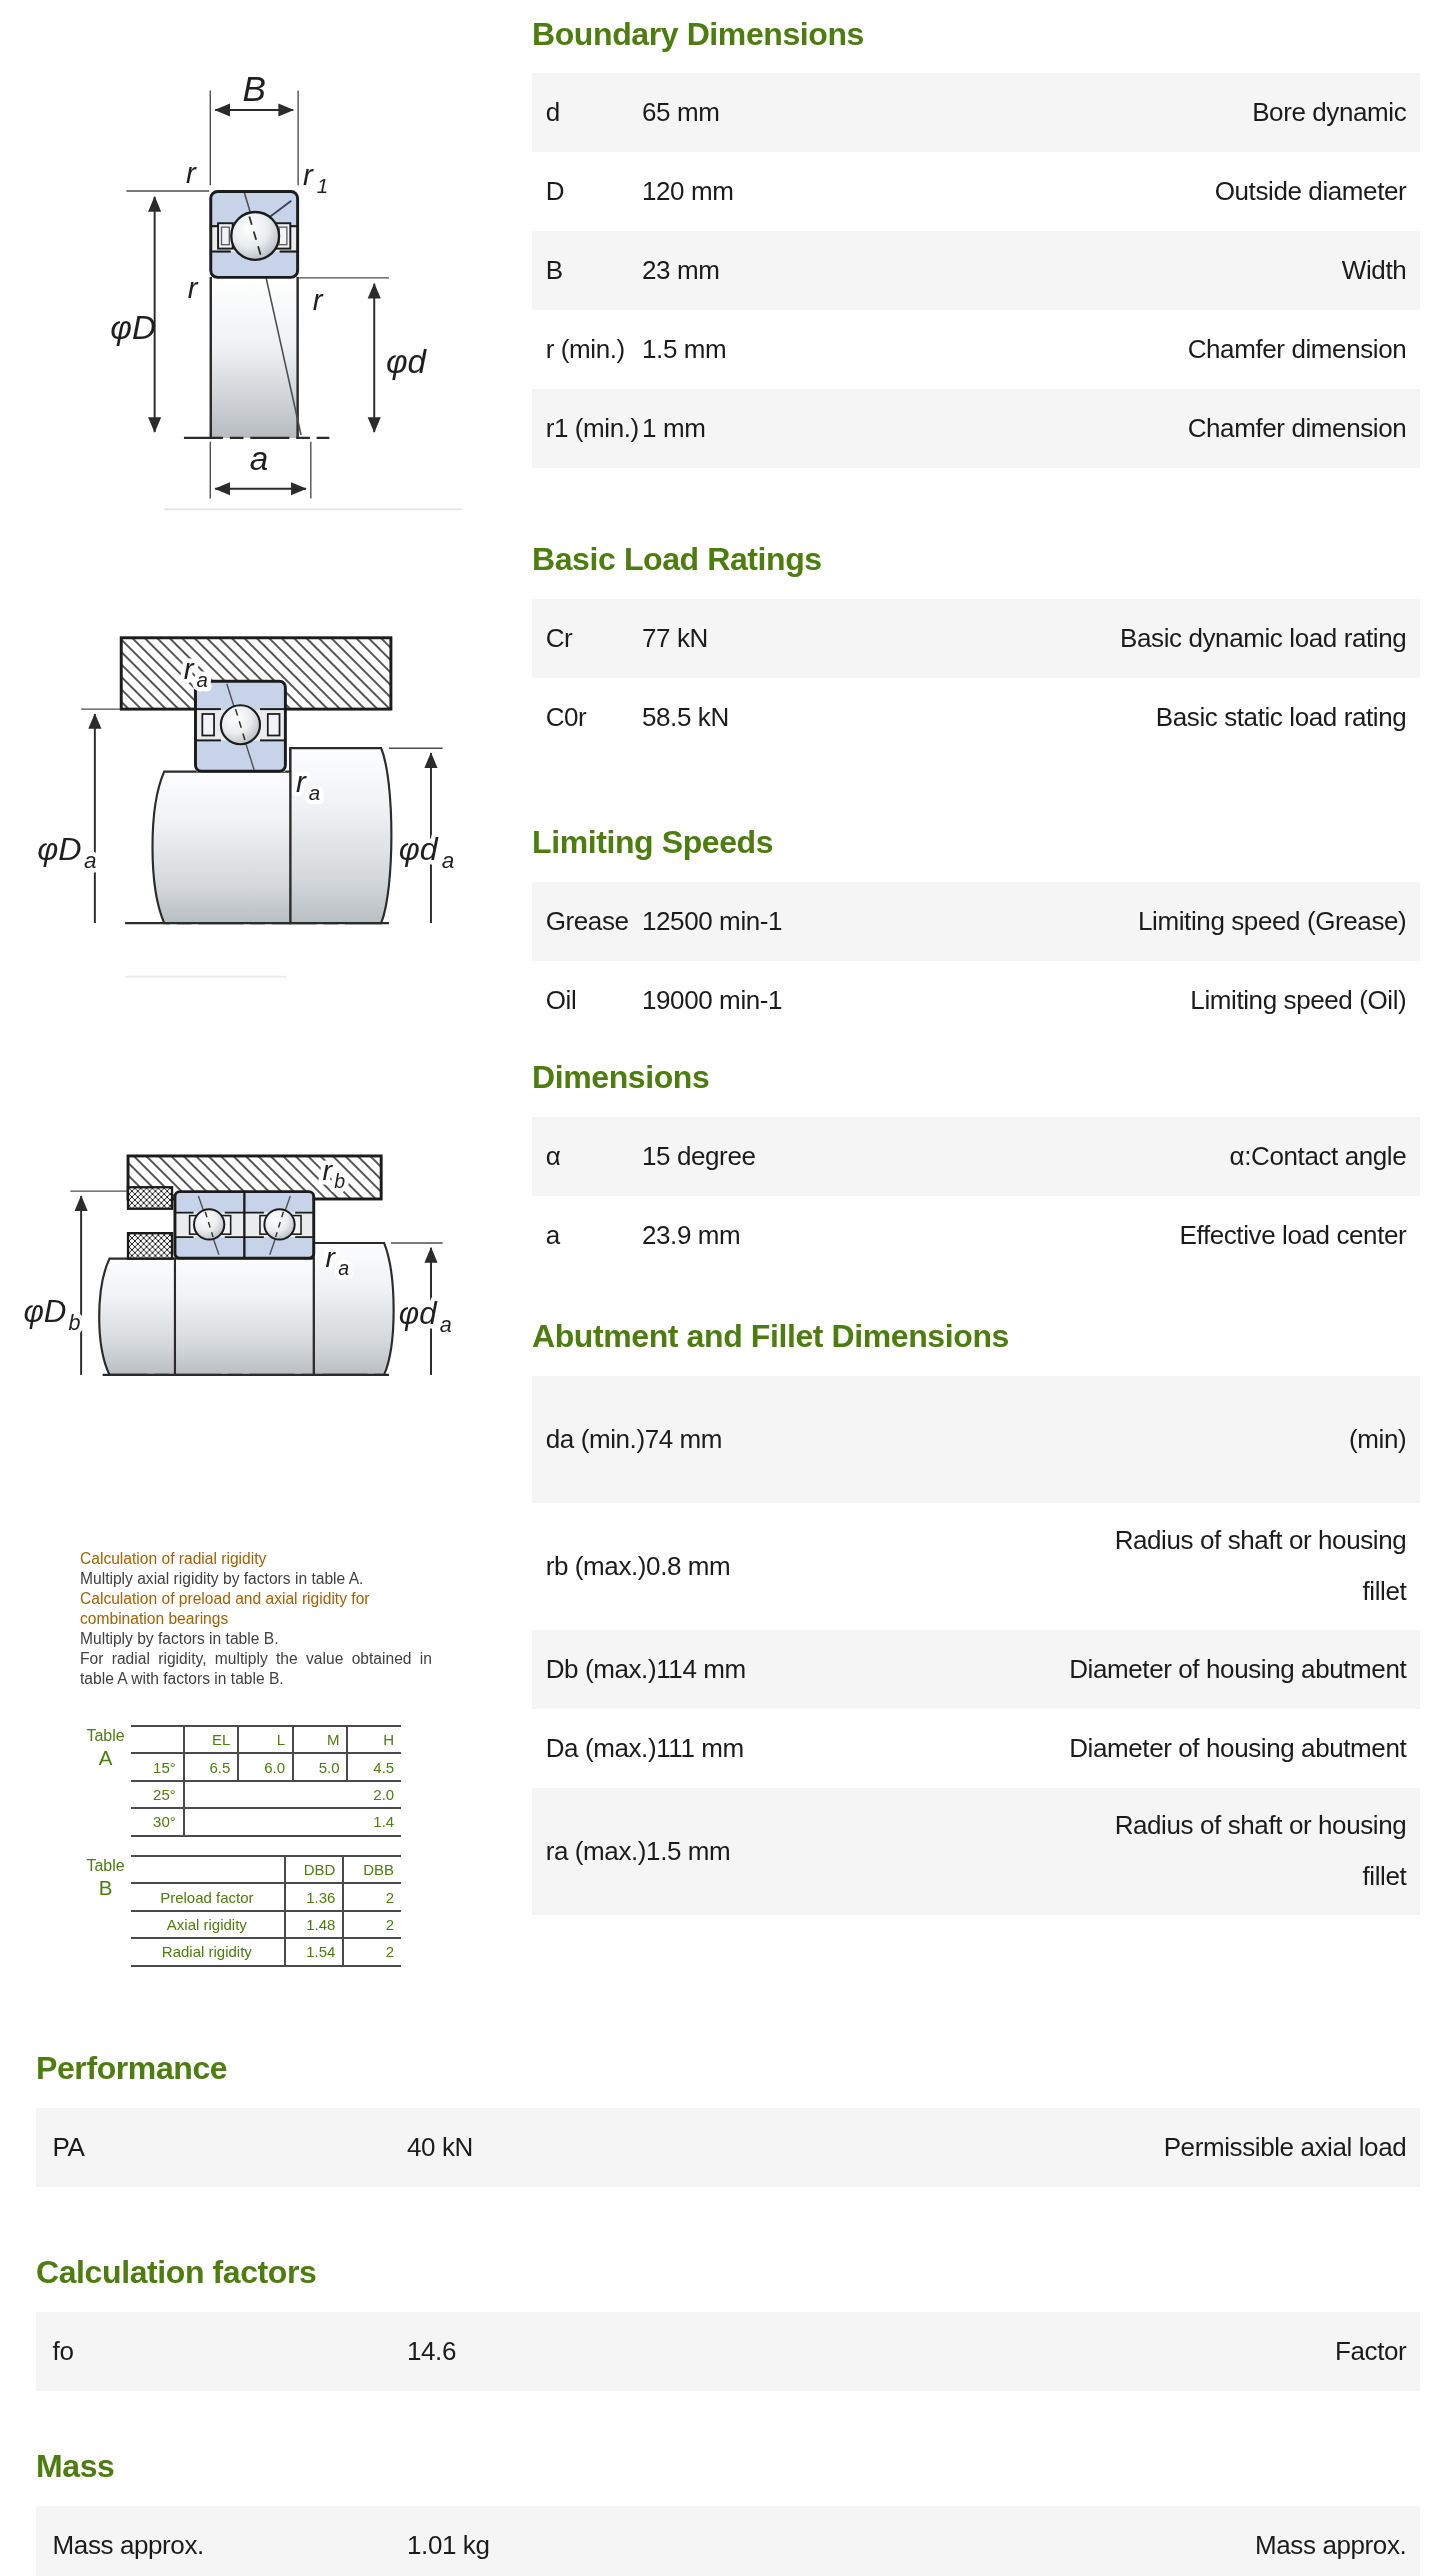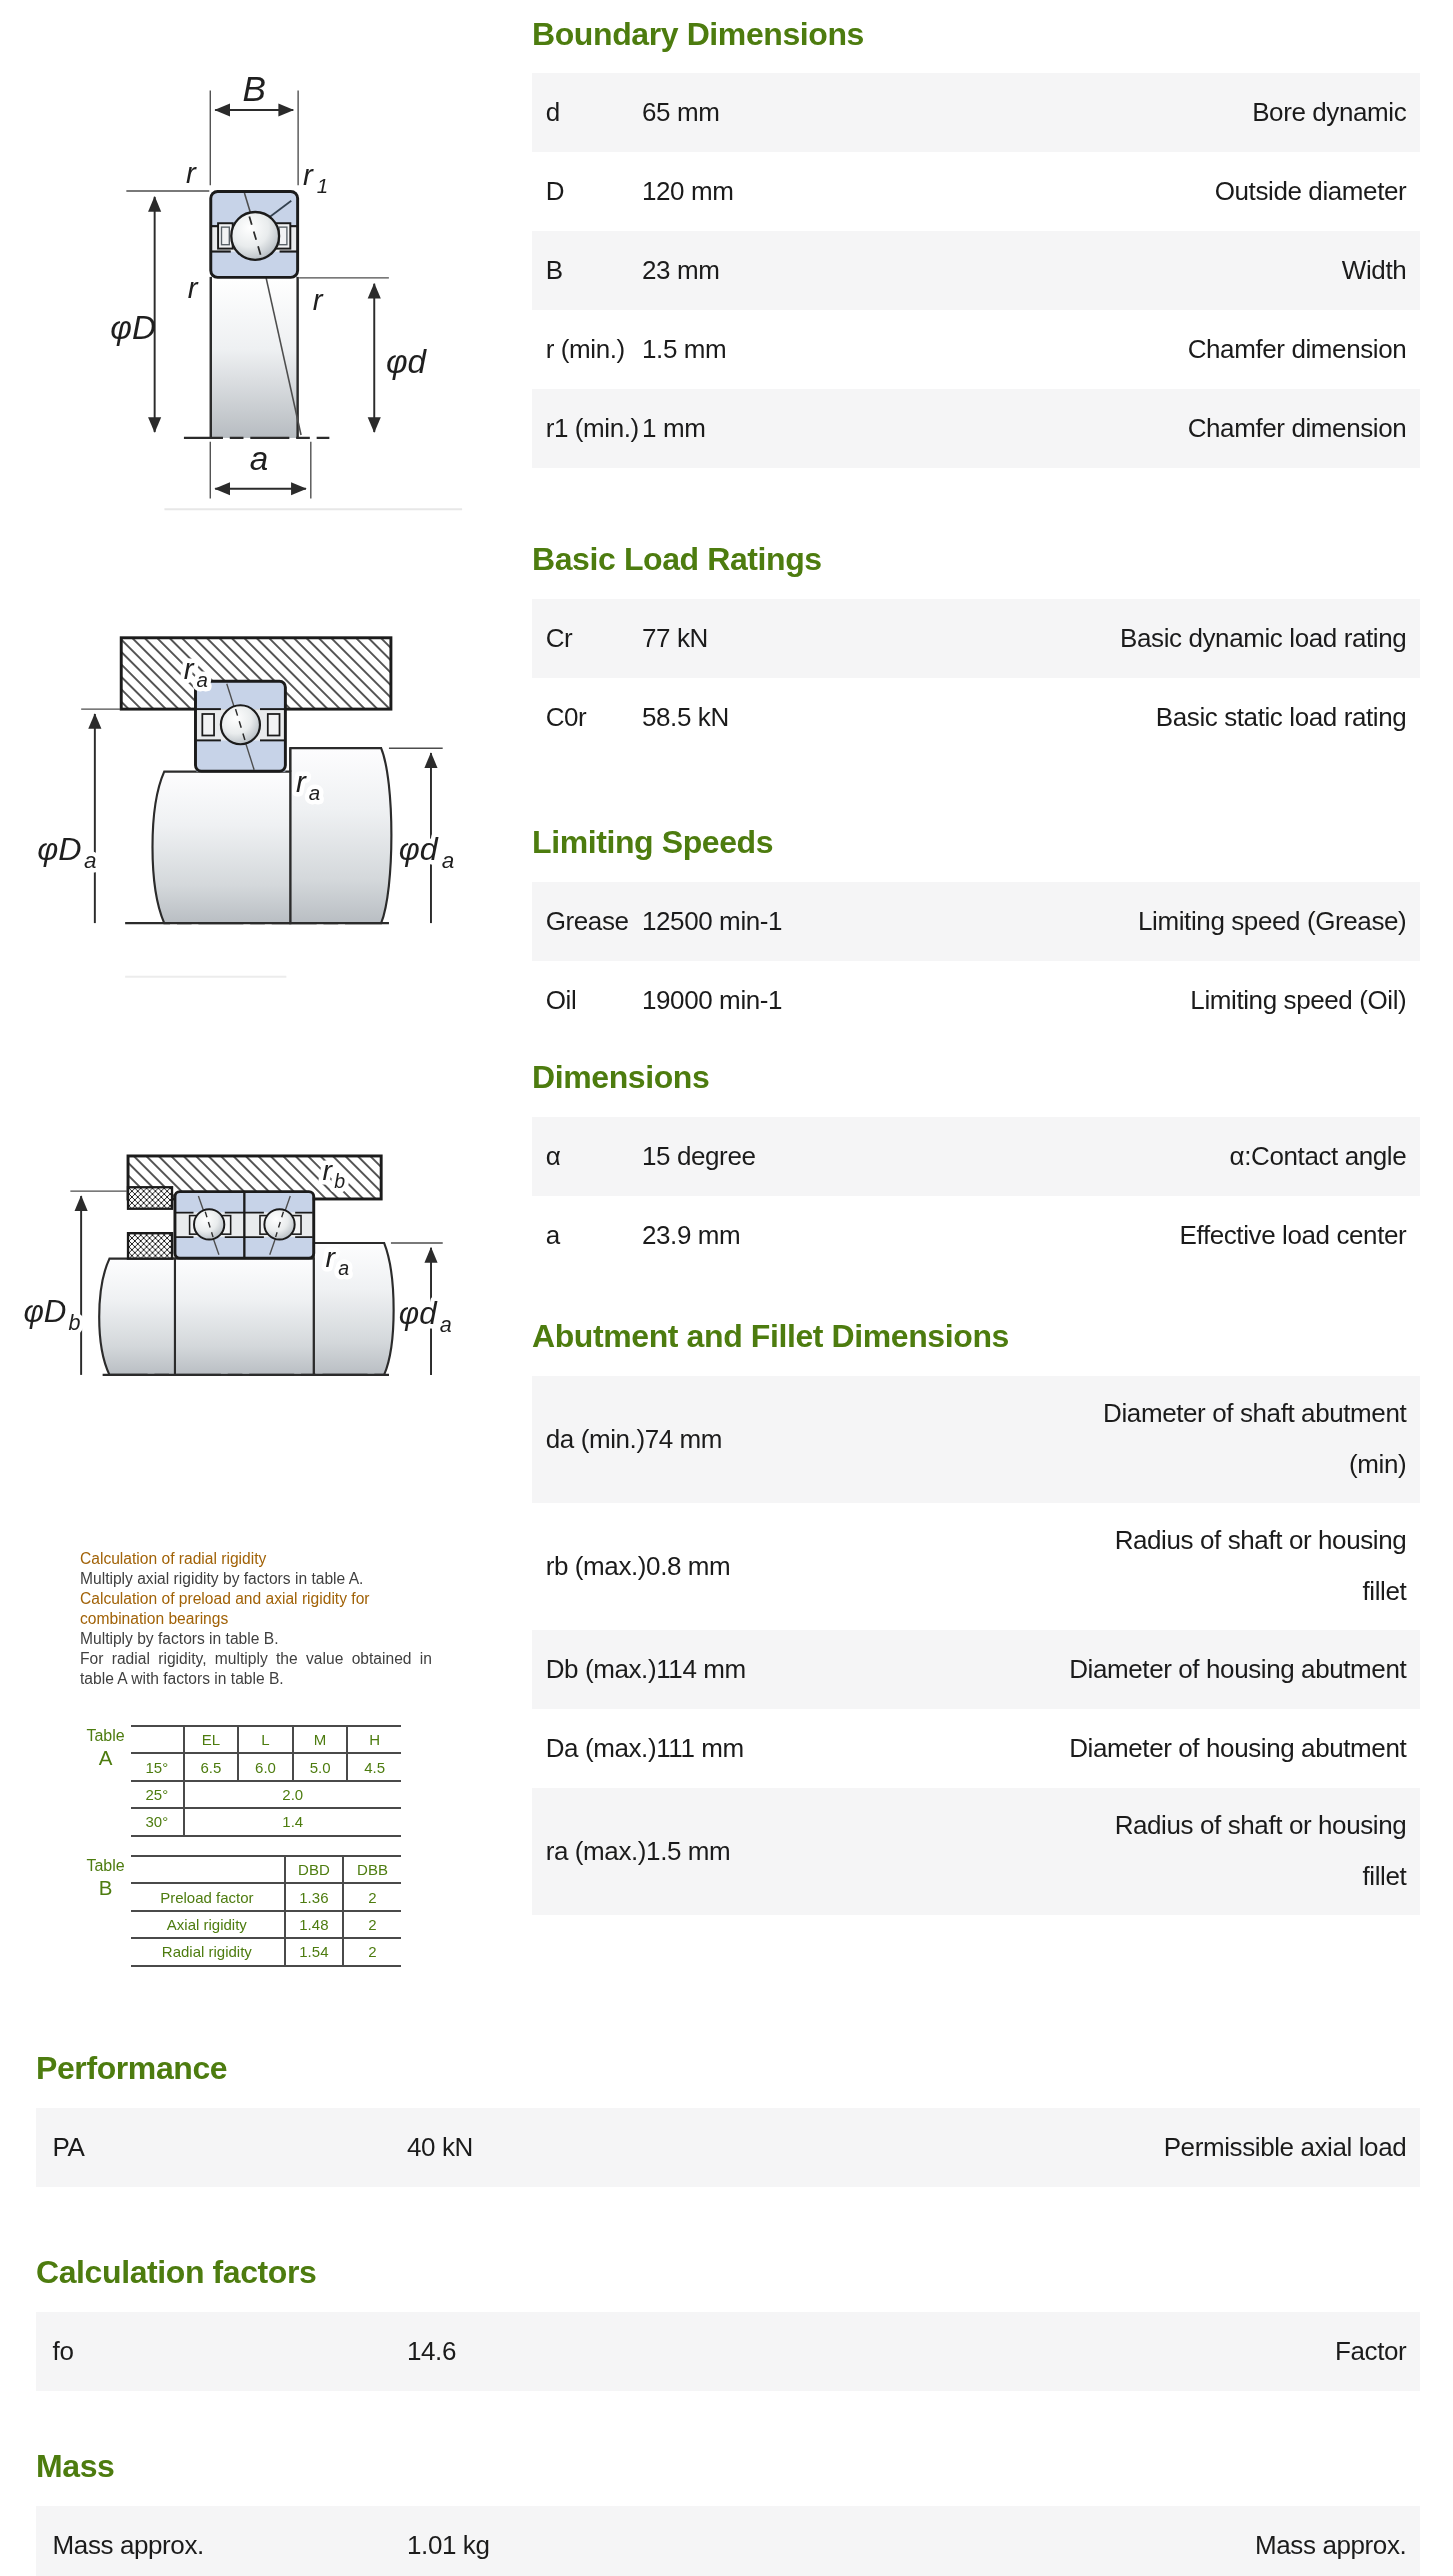--- a/index.html
+++ b/index.html
@@ -32,21 +32,21 @@
            font-size:15.6px; line-height:20px; color:#3f3f3f; }
   .notes p { margin:0; }
   .notes p.b { font-weight:400; color:#a16207; }
   .notes p.j { text-align:justify; }
   
   .mini { position:absolute; display:flex; color:#4d7c0f; }
   .mini-label { width:51px; text-align:center; font-size:16px; line-height:18.6px;
                 display:flex; flex-direction:column; padding-top:2px; }
   .mini-label .big { font-size:20.5px; line-height:23.4px; }
   table.mgrid { border-collapse:collapse; }
-  table.mgrid td { font-size:15px; height:25.4px; padding:0 6.8px; text-align:center;
+  table.mgrid td { font-size:15px; height:25.4px; padding:0 6.8px; text-align:right;
                    border-bottom:2px solid #4a4a4a; white-space:nowrap; }
   table.mgrid tr:first-child td { border-top:2px solid #4a4a4a; }
   table.mgrid td.vsep { border-left:2px solid #4a4a4a; }
   table.mgrid td.nm { text-align:center; padding-left:5.9px; }
   
   .ga .c0 { min-width:38px; } .ga .cv { min-width:39px; }
   .gb .c0 { min-width:139px; } .gb .cv { min-width:43px; }
   .dsvg { position:absolute; }
 </style>
 </head>
@@ -449,21 +449,20 @@
   </div>
 </section>
 
 <section class="rsec" style="top:1317px">
   <h2 class="sec-title">Abutment and Fillet Dimensions</h2>
   <div class="spec">
     <div class="srow alt tall">
       <div class="lab">da (min.)</div>
       <div class="val">74 mm</div>
       <div class="des">
-          <span>Diameter of shaft abutment</span>
           <span>(min)</span>
         </div>
     </div>
     <div class="srow tall">
       <div class="lab">rb (max.)</div>
       <div class="val">0.8 mm</div>
       <div class="des">
           <span>Radius of shaft or housing</span>
           <span>fillet</span>
         </div>

